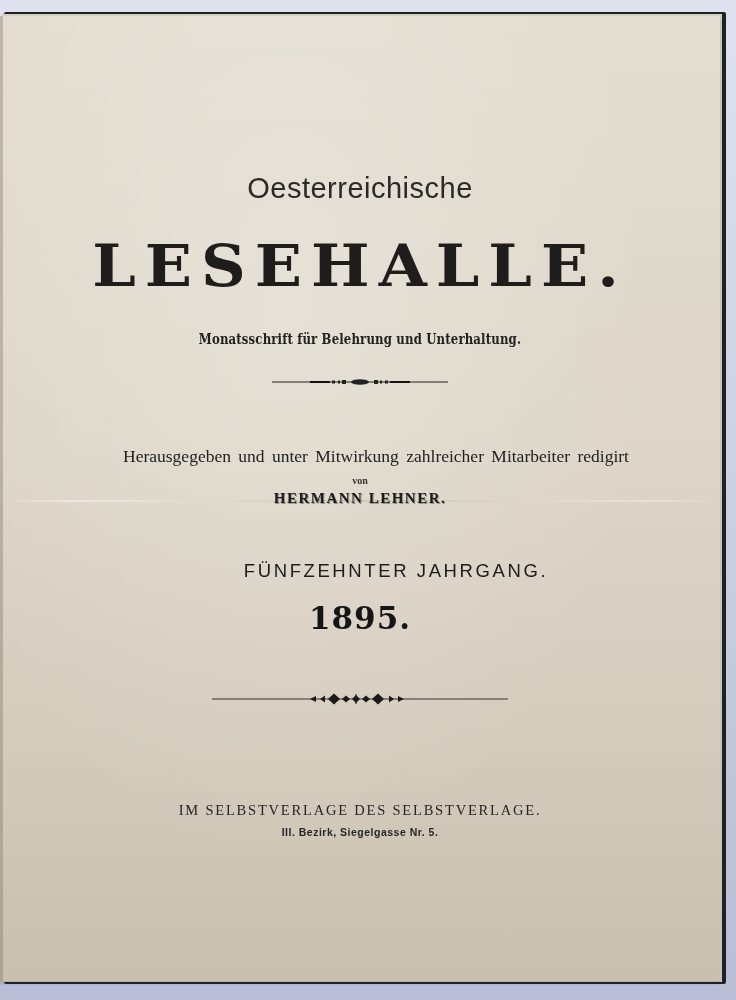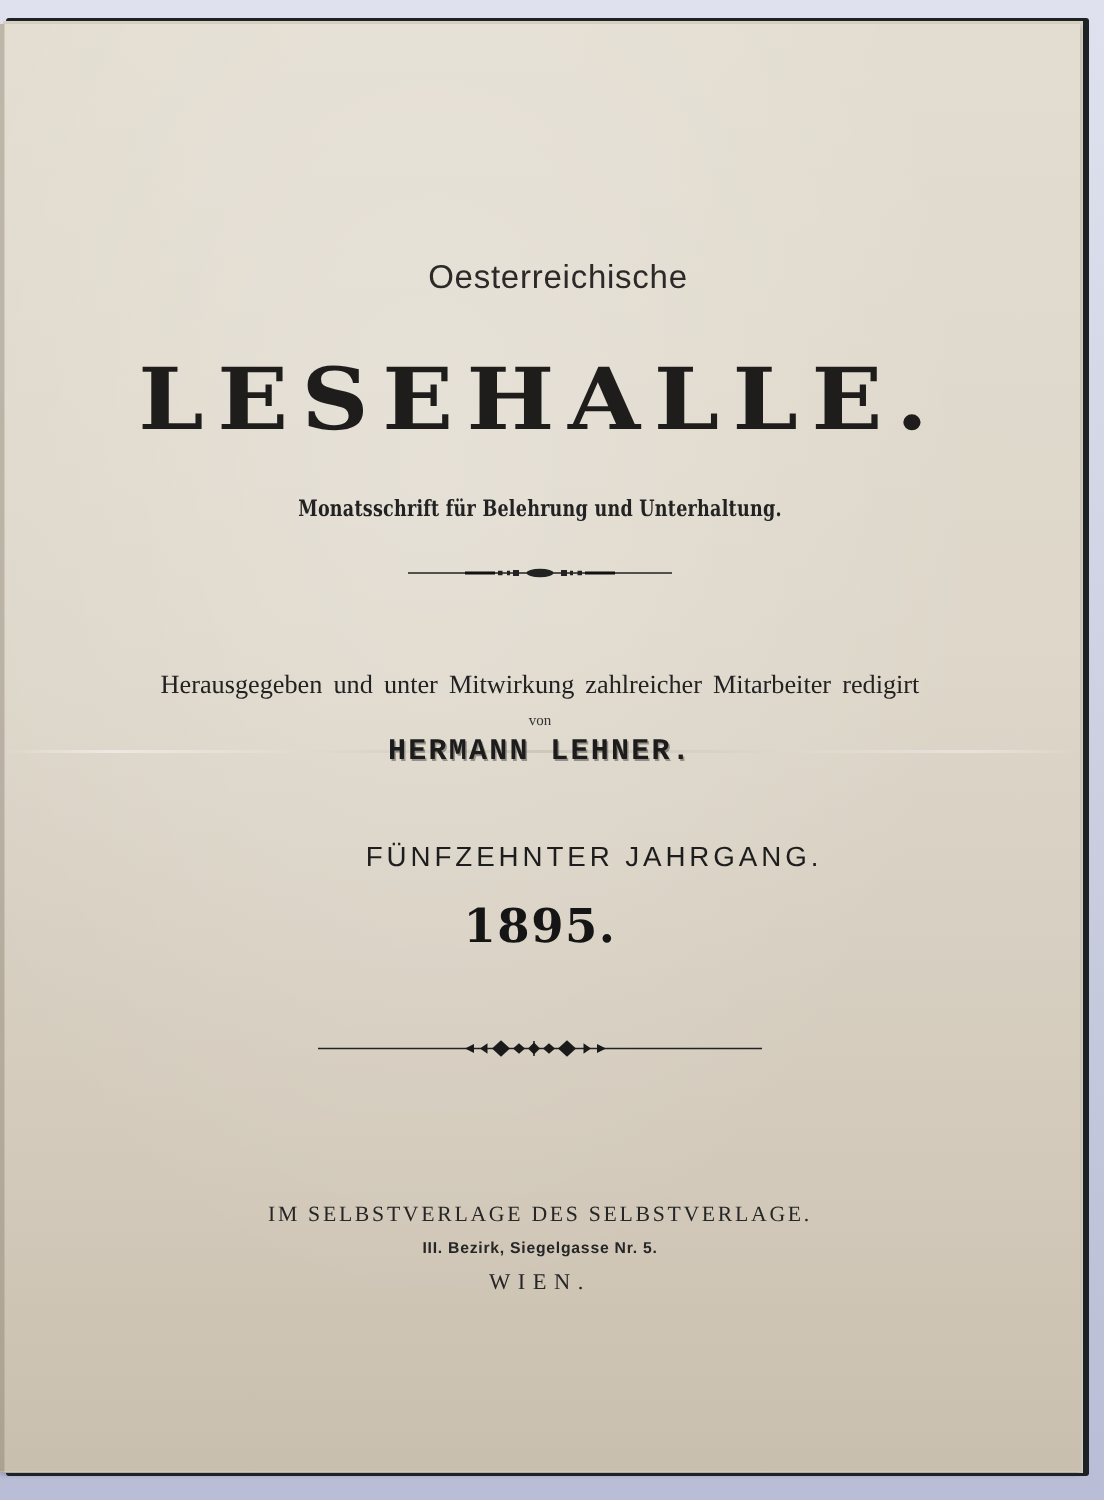--- a/index.html
+++ b/index.html
@@ -68,24 +68,23 @@
     .line {
       position: absolute;
       left: 0;
       width: 720px;
       text-align: center;
       white-space: nowrap;
     }
     .subtitle-top {
       top: 156px;
       font-family: "Liberation Sans", sans-serif;
-      font-size: 22px;
+      font-size: 29px;
       letter-spacing: 0.5px;
       color: #2b2a28;
-      padding-left: 12px;
     }
     .main-title {
       top: 214px;
       font-family: "DejaVu Serif", serif;
       font-size: 62px;
       font-weight: bold;
       letter-spacing: 9px;
       color: #1e1d1c;
       transform: scaleY(0.92);
     }
@@ -106,31 +105,33 @@
       justify-content: center;
     }
     .ornament-1 { top: 361px; }
     .ornament-2 { top: 676px; }
     .editor-line {
       top: 430px;
       font-family: "Liberation Serif", serif;
       font-size: 17.5px;
       word-spacing: 3px;
       color: #222;
+      padding-left: 16px;
     }
     .von {
       top: 459px;
       font-family: "Liberation Serif", serif;
       font-size: 10px;
       color: #333;
+      font-weight: bold;
     }
     .editor-name {
       top: 474px;
-      font-family: Liberation Mono, monospace;
-      font-size: 20px;
+      font-family: Liberation Serif, serif;
+      font-size: 15px;
       font-weight: bold;
       letter-spacing: 1.5px;
       color: #1c1c1c;
       text-shadow: 1px 1px 0 rgba(60,55,50,0.45);
     }
     .volume {
       top: 544px;
       font-family: "Liberation Sans", sans-serif;
       font-size: 18.5px;
       letter-spacing: 2.6px;
@@ -215,14 +216,13 @@
       <line x1="146" y1="2" x2="146" y2="12" stroke="#1a1a1a" stroke-width="1"></line>
       <polygon points="152,7 156,3.5 160,7 156,10.5" fill="#1a1a1a"></polygon>
       <polygon points="162,7 168,1.5 174,7 168,12.5" fill="#1a1a1a"></polygon>
       <polygon points="179,3.5 184,7 179,10.5" fill="#1a1a1a"></polygon>
       <polygon points="188,4 194,7 188,10" fill="#1a1a1a"></polygon>
     </svg>
   </div>
 
   <div class="line publisher">IM SELBSTVERLAGE DES SELBSTVERLAGE.</div>
   <div class="line address">III. Bezirk, Siegelgasse Nr. 5.</div>
-  <div class="line city">WIEN.</div>
 </div>
 
 </body></html>

